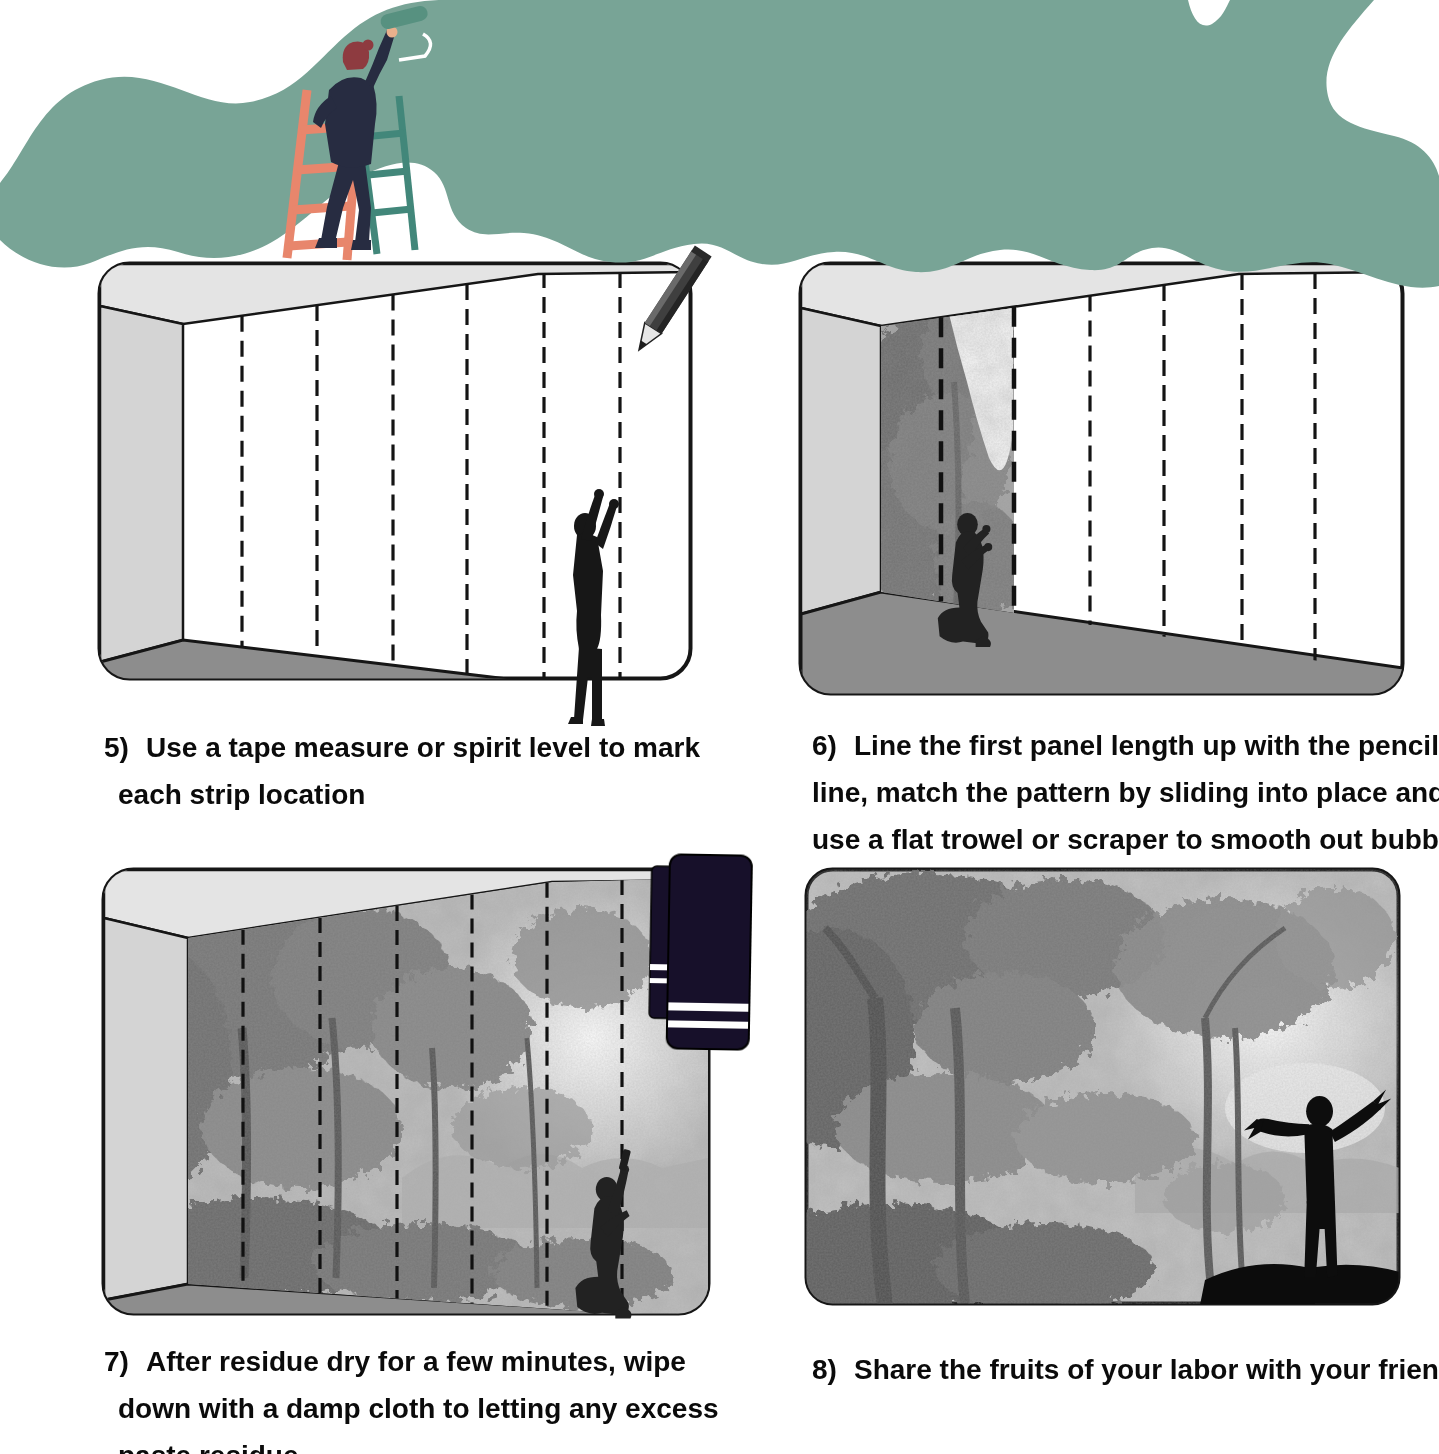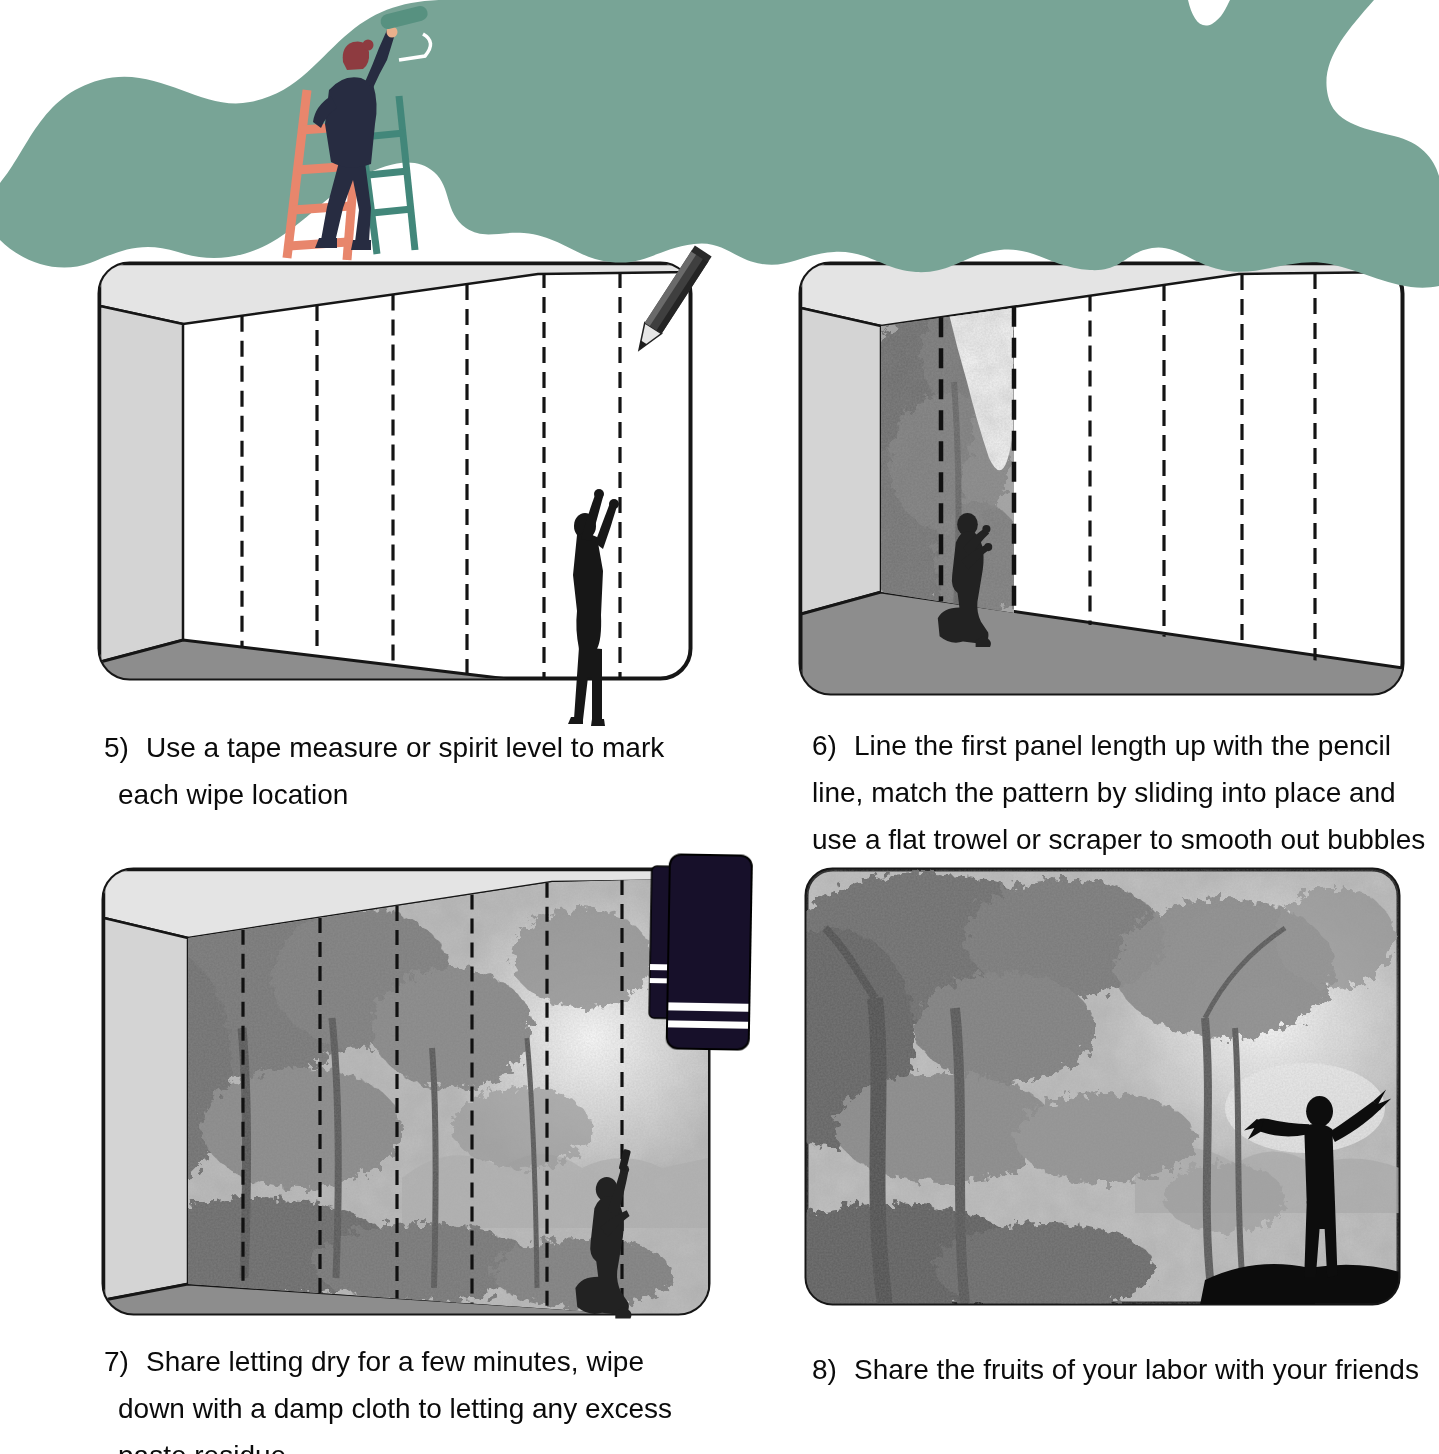--- a/index.html
+++ b/index.html
@@ -2,21 +2,21 @@
 <html><head>
 <meta charset="utf-8">
 <style>
   html,body{margin:0;padding:0;background:#fff;}
   #page{position:relative;width:1439px;height:1454px;background:#fff;overflow:hidden;
         font-family:"Liberation Sans","DejaVu Sans",sans-serif;}
   .abs{position:absolute;}
   svg{overflow:visible;display:block;}
   #title{position:absolute;left:499px;top:86px;width:640px;white-space:nowrap;
          font-size:70px;font-weight:bold;color:#ffffff;letter-spacing:0px;}
-  .caption{position:absolute;color:#0b0b0b;font-size:28px;font-weight:normal;line-height:47px;}
+  .caption{position:absolute;color:#0b0b0b;font-size:28px;font-weight:bold;line-height:47px;}
   .cap-line{white-space:nowrap;}
   .num{display:inline-block;min-width:42px;}
   .ind{padding-left:14px;}
 </style>
 </head>
 <body>
 
 <div id="page">
 
   <svg width="0" height="0">
@@ -304,31 +304,31 @@
           <rect width="48" height="15" rx="7.5" fill="#579180"></rect>
         </g>
       </g>
     </g>
   </svg>
 
   <div id="title">Installation steps</div>
 
   <div class="caption" style="left:104px;top:724px;width:640px;">
     <div class="cap-line"><span class="num">5)</span><span>Use a tape measure or spirit level to mark</span></div>
-    <div class="cap-line ind">each wipe location</div>
+    <div class="cap-line ind">each strip location</div>
   </div>
 
   <div class="caption" style="left:812px;top:722px;width:640px;">
     <div class="cap-line"><span class="num">6)</span><span>Line the first panel length up with the pencil</span></div>
     <div class="cap-line">line, match the pattern by sliding into place and</div>
     <div class="cap-line">use a flat trowel or scraper to smooth out bubbles</div>
   </div>
 
   <div class="caption" style="left:104px;top:1338px;width:660px;">
-    <div class="cap-line"><span class="num">7)</span><span>Share letting dry for a few minutes, wipe</span></div>
+    <div class="cap-line"><span class="num">7)</span><span>After residue dry for a few minutes, wipe</span></div>
     <div class="cap-line ind">down with a damp cloth to letting any excess</div>
     <div class="cap-line ind">paste residue</div>
   </div>
 
   <div class="caption" style="left:812px;top:1346px;width:640px;">
     <div class="cap-line"><span class="num">8)</span><span>Share the fruits of your labor with your friends</span></div>
   </div>
 
 </div>
 

